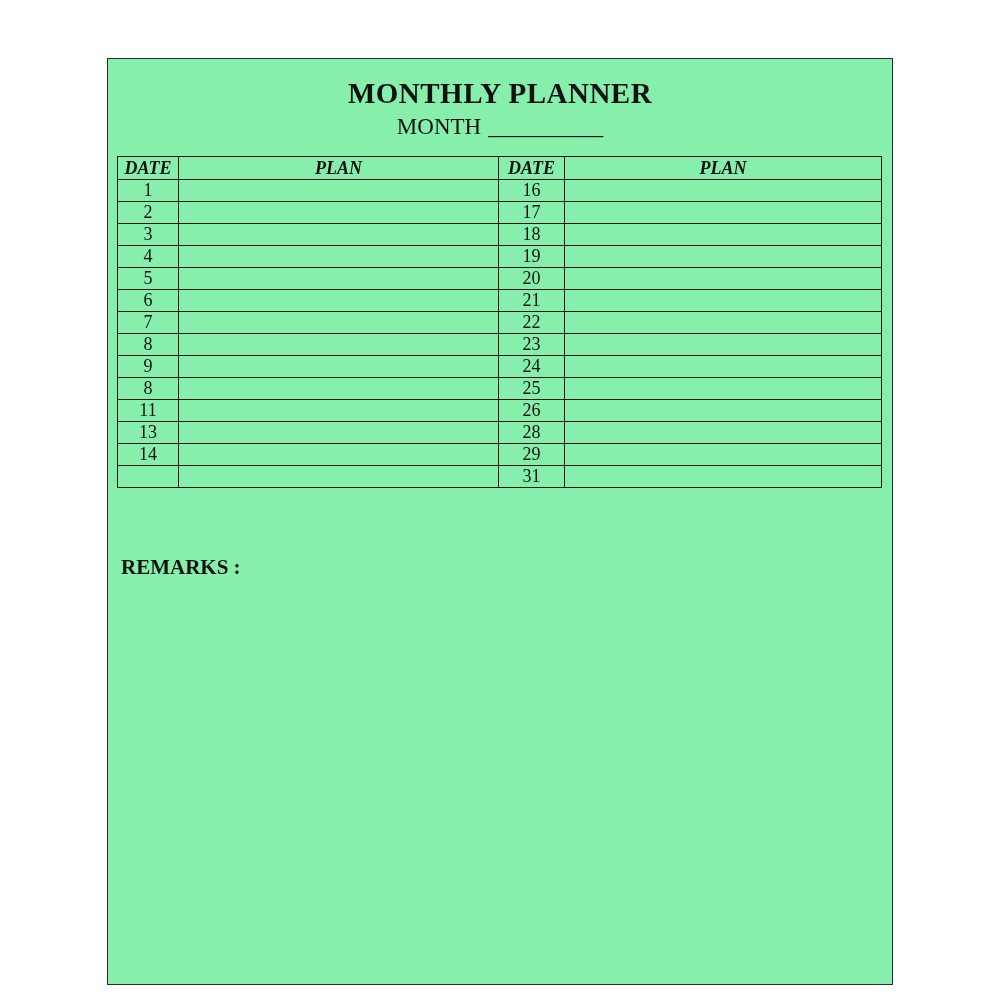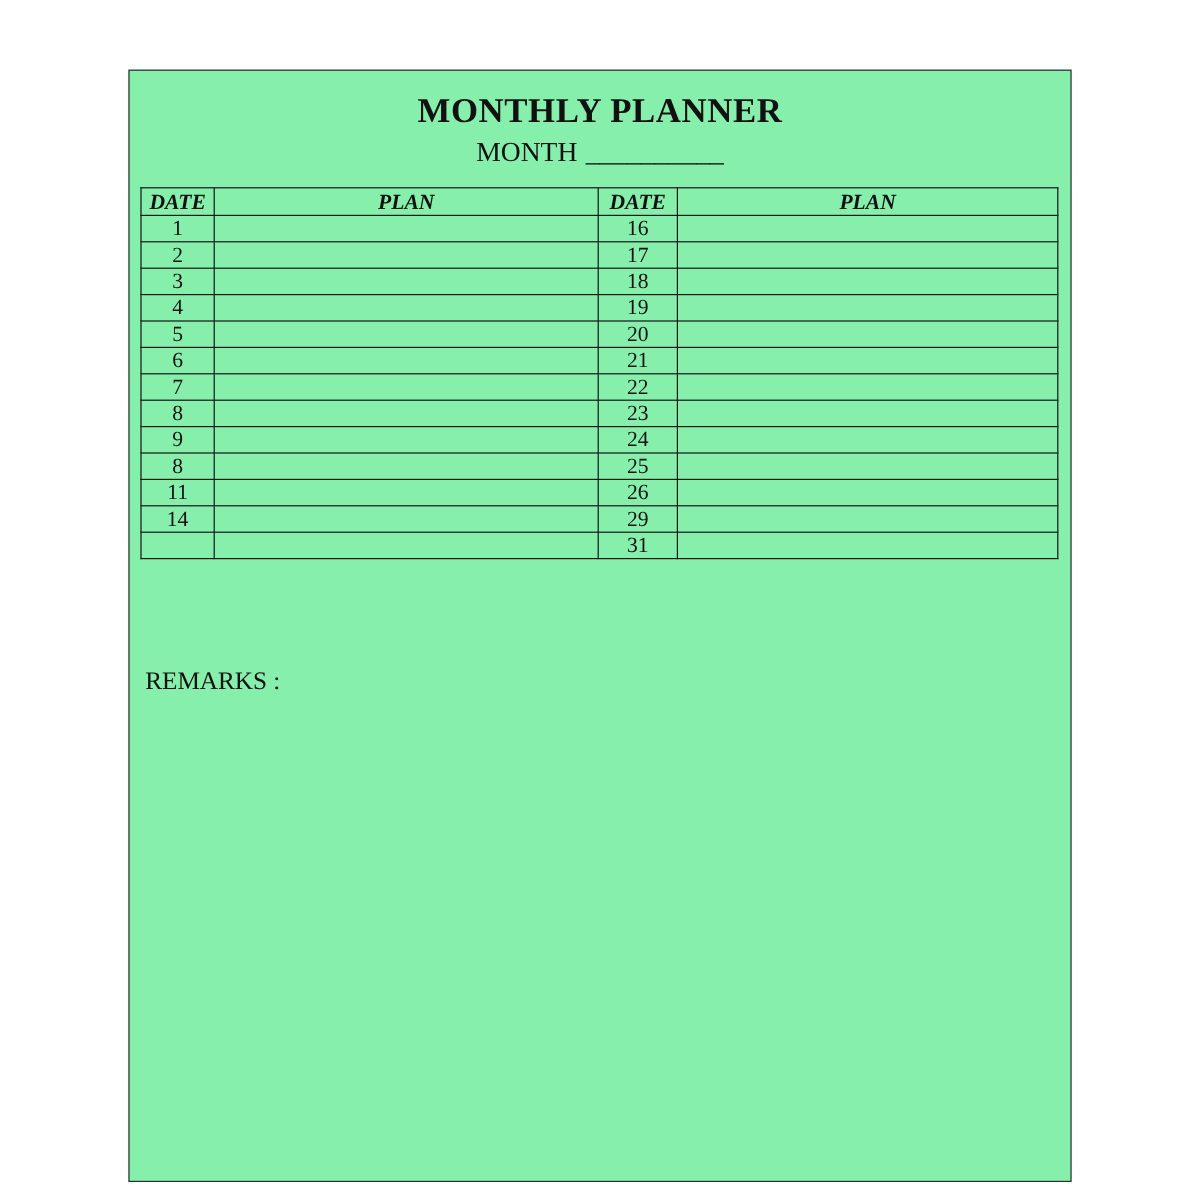--- a/index.html
+++ b/index.html
@@ -69,21 +69,21 @@
   }
   table.planner td {
     height: 21px;
     line-height: 21px;
     font-weight: normal;
   }
   .remarks {
     position: absolute;
     left: 13px;
     top: 496px;
-    font-weight: normal;
+    font-weight: bold;
     font-size: 21px;
     white-space: nowrap;
   }
 </style>
 </head>
 <body>
 
 <div class="page-frame">
 
   <div class="title">MONTHLY PLANNER</div>
@@ -168,20 +168,26 @@
           <td>25</td>
           <td></td>
         </tr>
         <tr>
           <td>11</td>
           <td></td>
           <td>26</td>
           <td></td>
         </tr>
         <tr>
+          <td>13</td>
+          <td></td>
+          <td>28</td>
+          <td></td>
+        </tr>
+        <tr>
           <td>14</td>
           <td></td>
           <td>29</td>
           <td></td>
         </tr>
         <tr>
           <td></td>
           <td></td>
           <td>31</td>
           <td></td>

